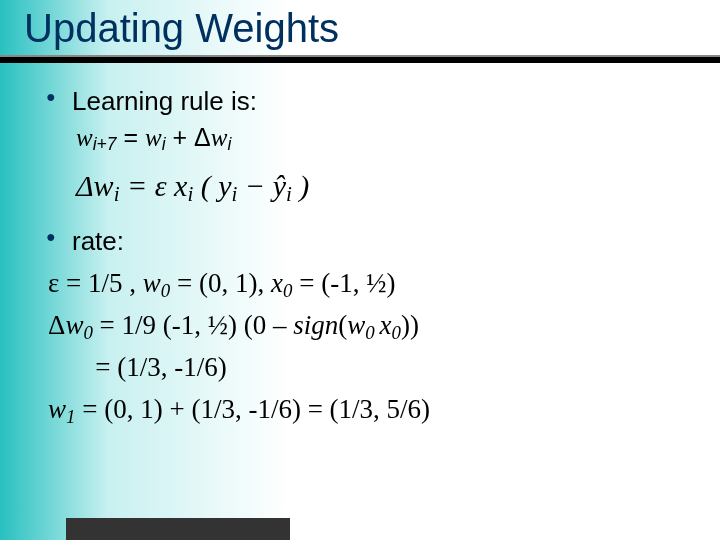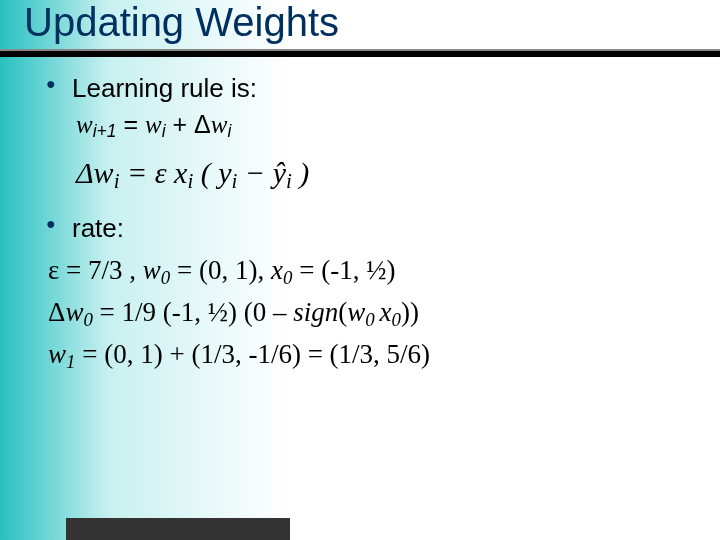--- a/index.html
+++ b/index.html
@@ -1,20 +1,20 @@
 <!DOCTYPE html>
 <html><head>
 <meta charset="utf-8">
 <style>
   html,body{margin:0;padding:0;width:720px;height:540px;font-family:Arial,Helvetica,sans-serif;background:#fff;overflow:hidden}
   .slide{position:relative;width:720px;height:540px;background:linear-gradient(to right,#28c0c0 0%,#c8f0f0 15%,#ffffff 40%,#ffffff 100%)}
-  .title-bar{padding:0 0 4px 24px}
+  .title-bar{padding:6px 0 4px 24px}
   .title-bar h1{margin:0;color:#003060;font-size:40px;font-weight:400;font-family:Arial,Helvetica,sans-serif}
   .rule{height:6px;background:#000;border-top:2px solid #888;margin:0}
-  .content{padding:16px 36px 0 72px;color:#000}
+  .content{padding:23px 36px 0 72px;color:#000}
   .bullet-row{position:relative;margin-bottom:6px}
   .bullet-row::before{content:"\25CF";position:absolute;left:-26px;top:2px;color:#003060;font-size:16px}
   .bullet-text{font-size:26px;color:#000}
   .indent{margin-left:4px;font-size:25px;margin-top:6px;margin-bottom:14px}
   .formula{font-size:30px;margin:8px 0 18px 4px;font-family:'Times New Roman',serif;font-style:italic}
   .sub-note{font-size:23px;margin:4px 0 10px 24px}
   .example{font-size:27px;margin-left:-24px;line-height:1.55;font-family:'Times New Roman',serif}
   .example .line{white-space:nowrap}
   .eps{font-family:'Times New Roman',serif}
   .it{font-style:italic;font-family:'Times New Roman',serif}
@@ -30,39 +30,40 @@
   </div>
   <div class="rule"></div>
 
   <div class="content">
 
     <div class="bullet-row">
       <span class="bullet-text">Learning rule is:</span>
     </div>
 
     <div class="indent">
-      <span class="it">w</span><sub>i+1</sub><span> = </span><span class="it">w</span><sub>i</sub><span> + Δ</span><span class="it">w</span><sub>i</sub>
+      <span class="it">w</span><sub>i+7</sub><span> = </span><span class="it">w</span><sub>i</sub><span> + Δ</span><span class="it">w</span><sub>i</sub>
     </div>
 
     <div class="formula">
       <span>Δ</span><span>w</span><sub>i</sub><span> = ε </span><span>x</span><sub>i</sub><span> ( </span><span>y</span><sub>i</sub><span> − </span><span>ŷ</span><sub>i</sub><span> )</span>
     </div>
 
     <div class="bullet-row">
       <span class="bullet-text">rate:</span>
     </div>
 
 
     <div class="example">
       <div class="line">
-        <span class="eps">ε = 7/3 , </span><span class="it">w</span><sub>0</sub><span> = (0, 1), </span><span class="it">x</span><sub>0</sub><span> = (-1, ½)</span>
+        <span class="eps">ε = 1/5 , </span><span class="it">w</span><sub>0</sub><span> = (0, 1), </span><span class="it">x</span><sub>0</sub><span> = (-1, ½)</span>
       </div>
       <div class="line">
         <span>Δ</span><span class="it">w</span><sub>0</sub><span> = 1/9 (-1, ½) (0 – </span><span class="it">sign</span><span>(</span><span class="it">w</span><sub>0 </sub><span class="it">x</span><sub>0</sub><span>))</span>
       </div>
+      <div class="line"><span style="white-space:pre">       = (1/3, -1/6)</span></div>
       <div class="line">
         <span class="it">w</span><sub>1</sub><span> = (0, 1) + (1/3, -1/6) = (1/3, 5/6)</span>
       </div>
     </div>
 
   </div>
 
   <div class="bottom-bar"></div>
 </div>
 

